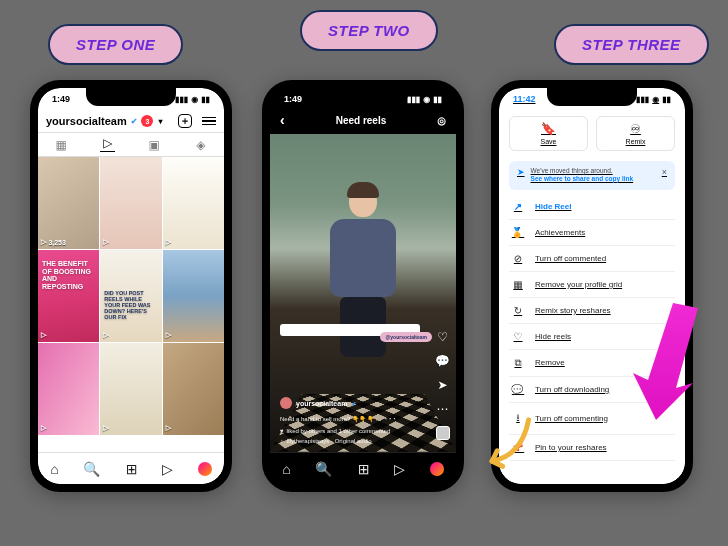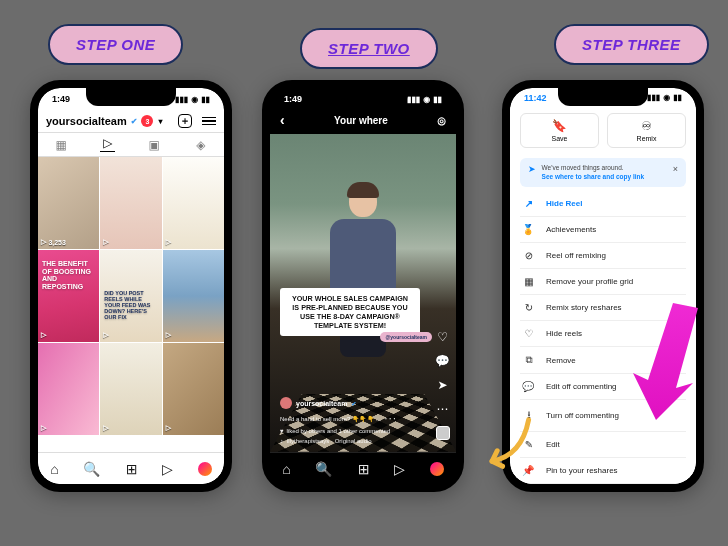--- a/index.html
+++ b/index.html
@@ -295,21 +295,21 @@
     position: absolute;
     left: 628px;
     top: 298px;
     z-index: 60;
   }
 </style>
 </head>
 <body>
 
 <div class="step-label" style="left:48px; top:24px;">STEP ONE</div>
-<div class="step-label" style="left:300px; top:28px;text-decoration:underline;">STEP TWO</div>
+<div class="step-label" style="left:300px; top:10px;">STEP TWO</div>
 <div class="step-label" style="left:554px; top:24px;">STEP THREE</div>
 
 <div class="phone" style="left:30px; top:80px;">
   <div class="notch"></div>
   <div class="screen">
     <div class="status-bar">
       <span>1:49</span>
       <span class="status-icons">
         <span class="signal-icon">▮▮▮</span>
         <span class="wifi-icon">◉</span>
@@ -383,33 +383,32 @@
     <div class="status-bar">
       <span>1:49</span>
       <span class="status-icons">
         <span class="signal-icon">▮▮▮</span>
         <span class="wifi-icon">◉</span>
         <span class="battery-icon">▮▮</span>
       </span>
     </div>
     <div class="reel-top">
       <span class="back">‹</span>
-      <span>Your where</span>
+      <span>Need reels</span>
       <span>◎</span>
     </div>
     <div class="reel-body">
       <div class="floor"></div>
       <div class="person">
         <div class="hair"></div>
         <div class="head"></div>
         <div class="torso"></div>
         <div class="legs"></div>
       </div>
       <div class="caption-card">
-        <span>YOUR WHOLE SALES CAMPAIGN IS PRE-PLANNED BECAUSE YOU USE THE 8-DAY CAMPAIGN® TEMPLATE SYSTEM!</span>
         <span class="tag-pill">@yoursocialteam</span>
       </div>
       <div class="reel-meta">
         <div class="reel-user">
           <span class="mini-avatar"></span>
           <span>yoursocialteam</span>
           <span style="color:#3897f0;font-size:6px;">✔</span>
         </div>
         <div class="reel-desc">
           <span>Need a hand to sell more? 👇👇👇 ...</span>
@@ -443,21 +442,21 @@
     <div class="bottom-nav">
       <span class="nav-icon" style="color:#fff;">⌂</span>
       <span class="nav-icon" style="color:#fff;">🔍</span>
       <span class="nav-icon" style="color:#fff;">⊞</span>
       <span class="nav-icon" style="color:#fff;">▷</span>
       <span class="avatar-dot"></span>
     </div>
   </div>
 </div>
 
-<div class="phone" style="left:502px; top:80px;">
+<div class="phone" style="left:491px; top:80px;text-decoration:underline;">
   <div class="notch"></div>
   <div class="screen">
     <div class="status-bar" style="color:#0a84ff;">
       <span>11:42</span>
       <span class="status-icons">
         <span class="signal-icon" style="color:#000;">▮▮▮</span>
         <span class="wifi-icon" style="color:#000;">◉</span>
         <span class="battery-icon" style="color:#000;">▮▮</span>
       </span>
     </div>
@@ -484,49 +483,45 @@
         <div class="option-row boost">
             <span class="oico">↗</span>
             <span>Hide Reel</span>
           </div>
         <div class="option-row">
             <span class="oico">🏅</span>
             <span>Achievements</span>
           </div>
         <div class="option-row">
             <span class="oico">⊘</span>
-            <span>Reel off remixing</span>
+            <span>Turn off commented</span>
           </div>
         <div class="option-row">
             <span class="oico">▦</span>
             <span>Remove your profile grid</span>
           </div>
         <div class="option-row">
             <span class="oico">↻</span>
             <span>Remix story reshares</span>
           </div>
         <div class="option-row">
             <span class="oico">♡</span>
             <span>Hide reels</span>
           </div>
         <div class="option-row">
             <span class="oico">⧉</span>
             <span>Remove</span>
           </div>
         <div class="option-row">
             <span class="oico">💬</span>
-            <span>Edit off commenting</span>
+            <span>Turn off downloading</span>
           </div>
         <div class="option-row">
             <span class="oico">⭳</span>
             <span>Turn off commenting</span>
-          </div>
-        <div class="option-row">
-            <span class="oico">✎</span>
-            <span>Edit</span>
           </div>
         <div class="option-row">
             <span class="oico">📌</span>
             <span>Pin to your reshares</span>
           </div>
       </div>
     </div>
   </div>
 </div>
 

